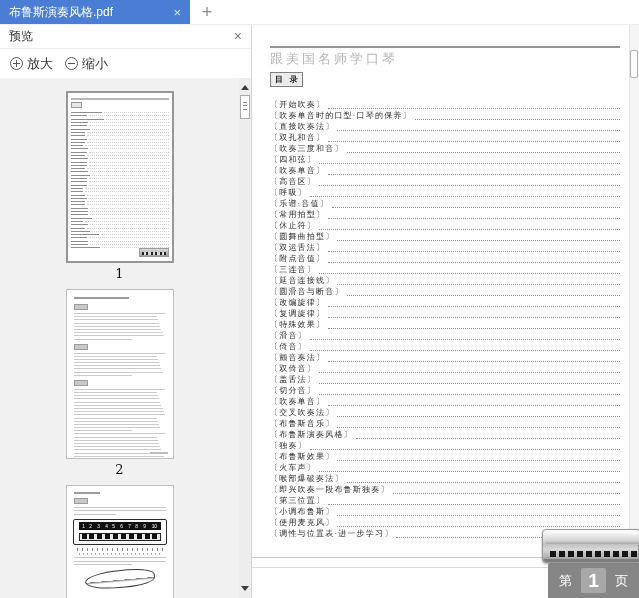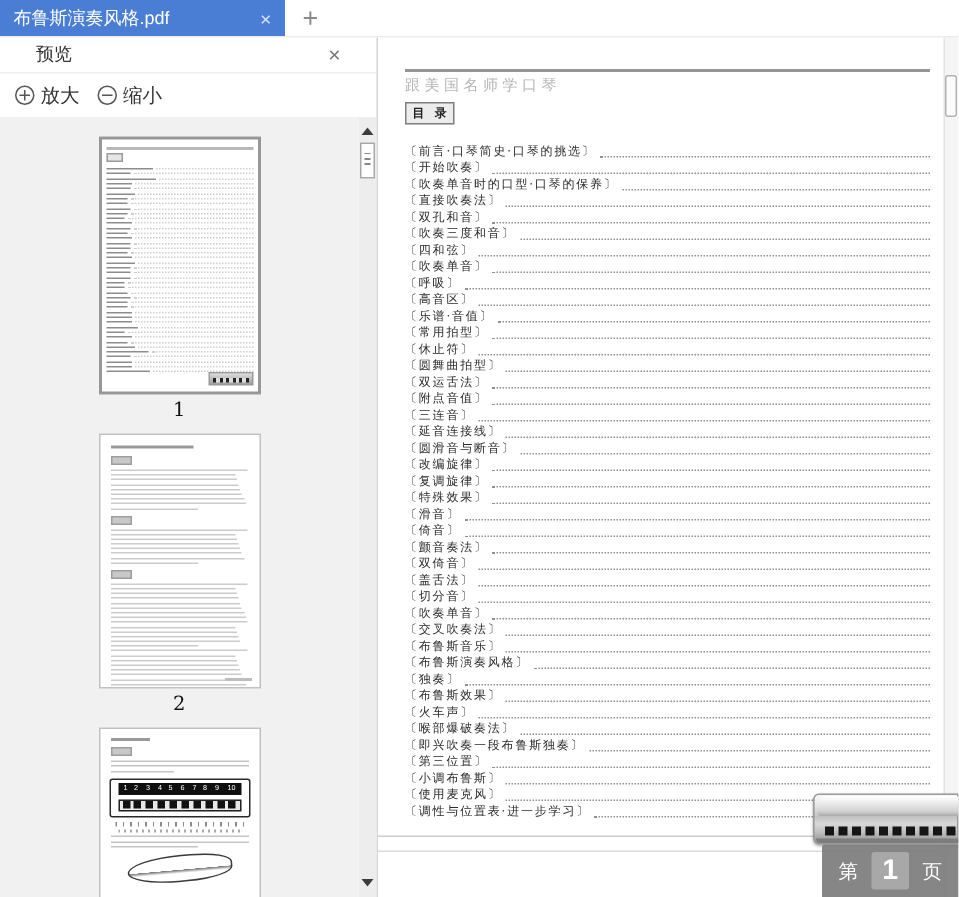--- a/index.html
+++ b/index.html
@@ -12,21 +12,21 @@
   .tabbar{position:absolute;top:0;left:0;right:0;height:24px;background:#fff;border-bottom:1px solid #ececec;z-index:10;}
   .tab{position:absolute;left:0;top:0;width:190px;height:24px;background:#4a7dd4;color:#fff;
        display:flex;align-items:center;padding:0 9px;box-sizing:border-box;font-size:12px;}
   .tab-title{white-space:nowrap;overflow:hidden;}
   .tab-close{margin-left:auto;color:#d9e4f8;font-size:13px;line-height:1;padding-left:6px;}
   .newtab{position:absolute;left:194px;top:0;width:26px;height:24px;color:#8a8a8a;font-size:18px;
           display:flex;align-items:center;justify-content:center;font-weight:300;}
   
   .sidebar{position:absolute;top:24px;left:0;width:252px;bottom:0;background:#fff;
            border-right:1px solid #d4d4d4;box-sizing:border-box;}
-  .sb-header{height:24px;display:flex;align-items:center;padding:0 24px;font-size:12px;color:#333;
+  .sb-header{height:24px;display:flex;align-items:center;padding:0 9px;font-size:12px;color:#333;
              border-bottom:1px solid #efefef;}
   .sb-close{margin-left:auto;color:#777;font-size:14px;line-height:1;}
   .sb-toolbar{height:29px;display:flex;align-items:center;padding:0 10px;font-size:13px;color:#333;
               border-bottom:1px solid #dcdcdc;}
   .zoombtn{display:flex;align-items:center;gap:4px;}
   .zoombtn + .zoombtn{margin-left:12px;}
   .zicon{width:13px;height:13px;border:1px solid #555;border-radius:50%;position:relative;box-sizing:border-box;}
   .zicon::before{content:"";position:absolute;left:2px;right:2px;top:50%;height:1px;margin-top:-0.5px;background:#555;}
   .zplus::after{content:"";position:absolute;top:2px;bottom:2px;left:50%;width:1px;margin-left:-0.5px;background:#555;}
   .sb-thumbs{position:absolute;top:54px;left:0;right:12px;bottom:0;background:#f1f1f1;overflow:hidden;}
@@ -76,21 +76,21 @@
   .sb-thumbbox{position:absolute;top:17px;left:1px;width:10px;height:24px;background:#fff;
                border:1px solid #a8a8a8;box-sizing:border-box;}
   .sb-thumbbox::after{content:"";position:absolute;left:2px;right:2px;top:6px;height:10px;
                background:repeating-linear-gradient(180deg,#868686 0 1px,transparent 1px 3.4px);}
   
   .main{position:absolute;top:24px;left:252px;right:0;bottom:0;background:#fff;}
   .page1{position:absolute;top:0;left:0;right:10px;height:534px;background:#fff;border-bottom:1px solid #cccccc;
          padding:22px 9px 0 18px;box-sizing:border-box;overflow:hidden;}
   .next-page-edge{position:absolute;top:543px;left:0;right:10px;border-bottom:1px solid #dadada;}
   .hrule{height:2px;background:#969696;}
-  .doc-hd{font-family:"DejaVu Serif",serif;font-size:10px;letter-spacing:3px;color:#b5b5b5;margin-top:2px;}
+  .doc-hd{font-family:"DejaVu Serif",serif;font-size:13px;letter-spacing:3px;color:#b5b5b5;margin-top:2px;}
   .toc-title{display:inline-block;border:1px solid #7f7f7f;background:#ececec;font-family:"DejaVu Serif",serif;
              font-size:8px;font-weight:bold;letter-spacing:2px;color:#222;padding:1px 2px 1px 4px;margin-top:4px;}
   .toc-list{margin-top:12px;}
   .toc-row{display:flex;align-items:flex-end;height:11px;}
   .toc-text{font-family:"DejaVu Serif",serif;font-size:8px;letter-spacing:1.2px;color:#2a2a2a;white-space:nowrap;}
   .toc-leader{flex:1;border-bottom:1px dotted #8f8f8f;margin:0 0 1px 3px;}
   
   .main-sb{position:absolute;top:0;right:0;width:10px;bottom:0;background:#f5f5f5;border-left:1px solid #e4e4e4;box-sizing:border-box;}
   .main-sb-thumb{position:absolute;top:26px;left:0;width:8px;height:28px;background:#fcfcfc;
                  border:1px solid #b2b2b2;box-sizing:border-box;border-radius:2px;}
@@ -418,24 +418,20 @@
   </div>
 </div>
 
 <div class="main">
   <div class="page1">
     <div class="hrule"></div>
     <div class="doc-hd">跟美国名师学口琴</div>
     <div class="toc-title">目 录</div>
     <div class="toc-list" id="toc-list">
         <div class="toc-row">
-          <span class="toc-text">〔前言·口琴简史·口琴的挑选〕</span>
-          <span class="toc-leader"></span>
-        </div>
-        <div class="toc-row">
           <span class="toc-text">〔开始吹奏〕</span>
           <span class="toc-leader"></span>
         </div>
         <div class="toc-row">
           <span class="toc-text">〔吹奏单音时的口型·口琴的保养〕</span>
           <span class="toc-leader"></span>
         </div>
         <div class="toc-row">
           <span class="toc-text">〔直接吹奏法〕</span>
           <span class="toc-leader"></span>
@@ -450,25 +446,25 @@
         </div>
         <div class="toc-row">
           <span class="toc-text">〔四和弦〕</span>
           <span class="toc-leader"></span>
         </div>
         <div class="toc-row">
           <span class="toc-text">〔吹奏单音〕</span>
           <span class="toc-leader"></span>
         </div>
         <div class="toc-row">
+          <span class="toc-text">〔高音区〕</span>
+          <span class="toc-leader"></span>
+        </div>
+        <div class="toc-row">
           <span class="toc-text">〔呼吸〕</span>
-          <span class="toc-leader"></span>
-        </div>
-        <div class="toc-row">
-          <span class="toc-text">〔高音区〕</span>
           <span class="toc-leader"></span>
         </div>
         <div class="toc-row">
           <span class="toc-text">〔乐谱·音值〕</span>
           <span class="toc-leader"></span>
         </div>
         <div class="toc-row">
           <span class="toc-text">〔常用拍型〕</span>
           <span class="toc-leader"></span>
         </div>

